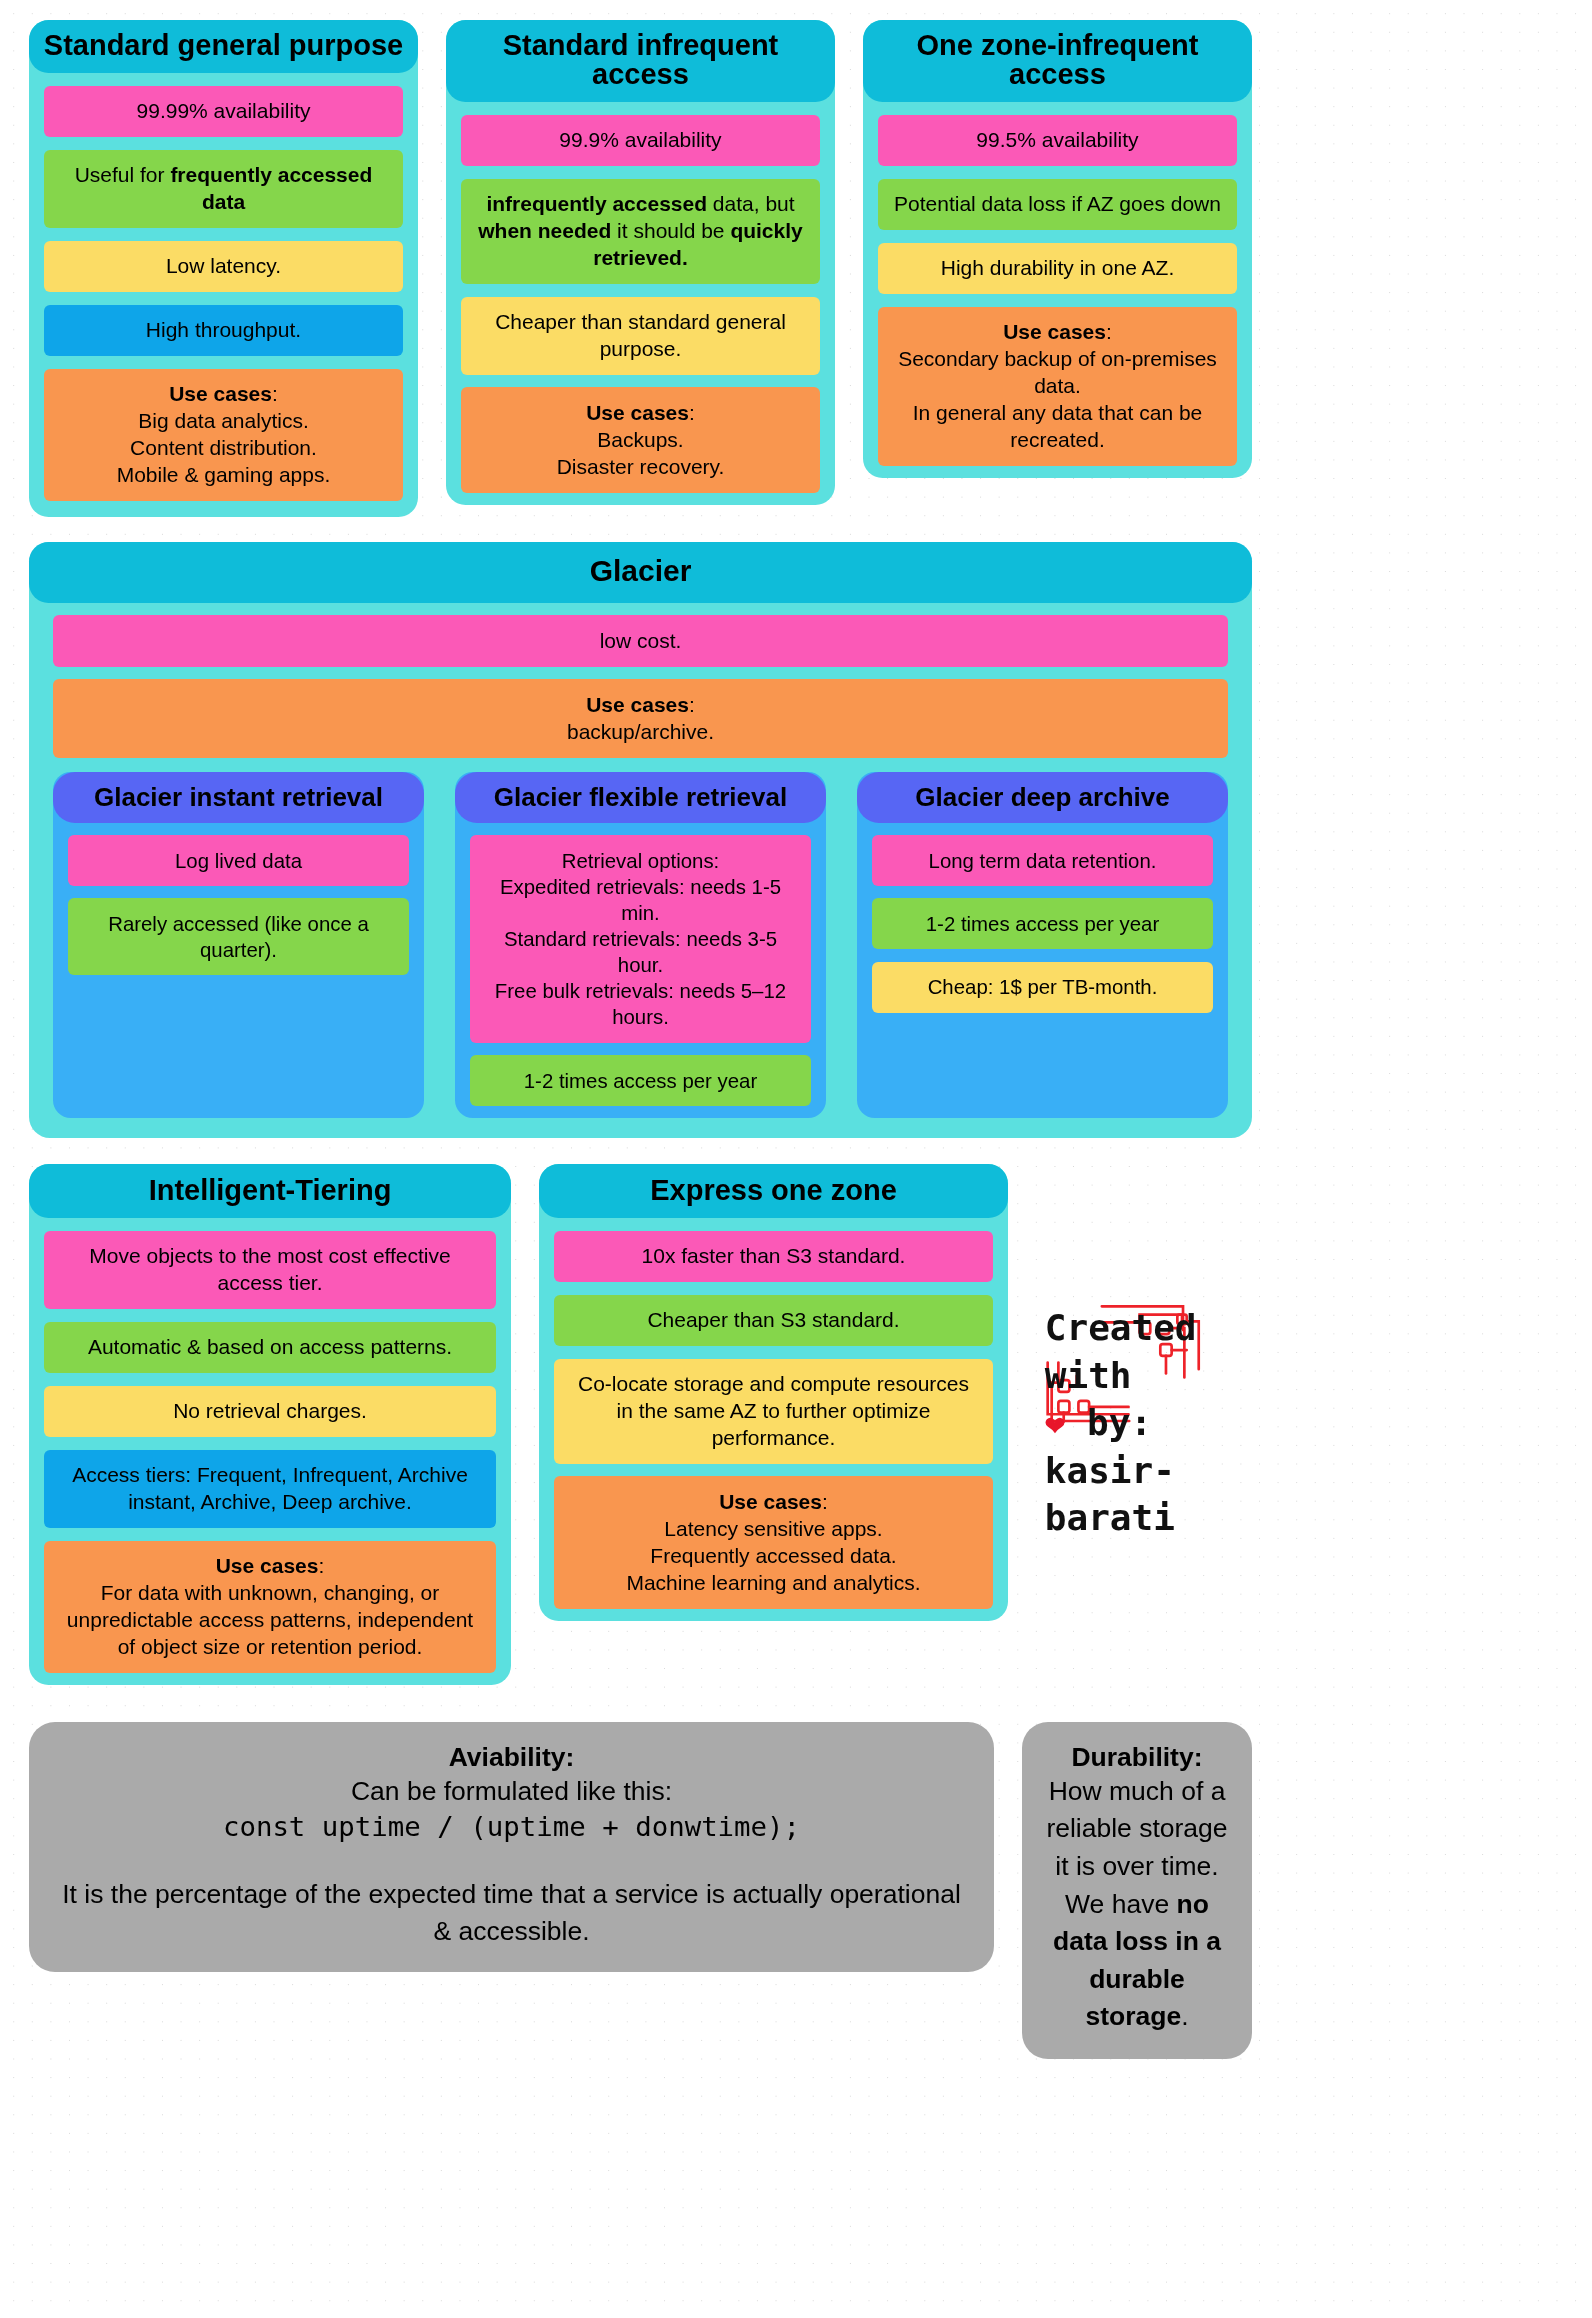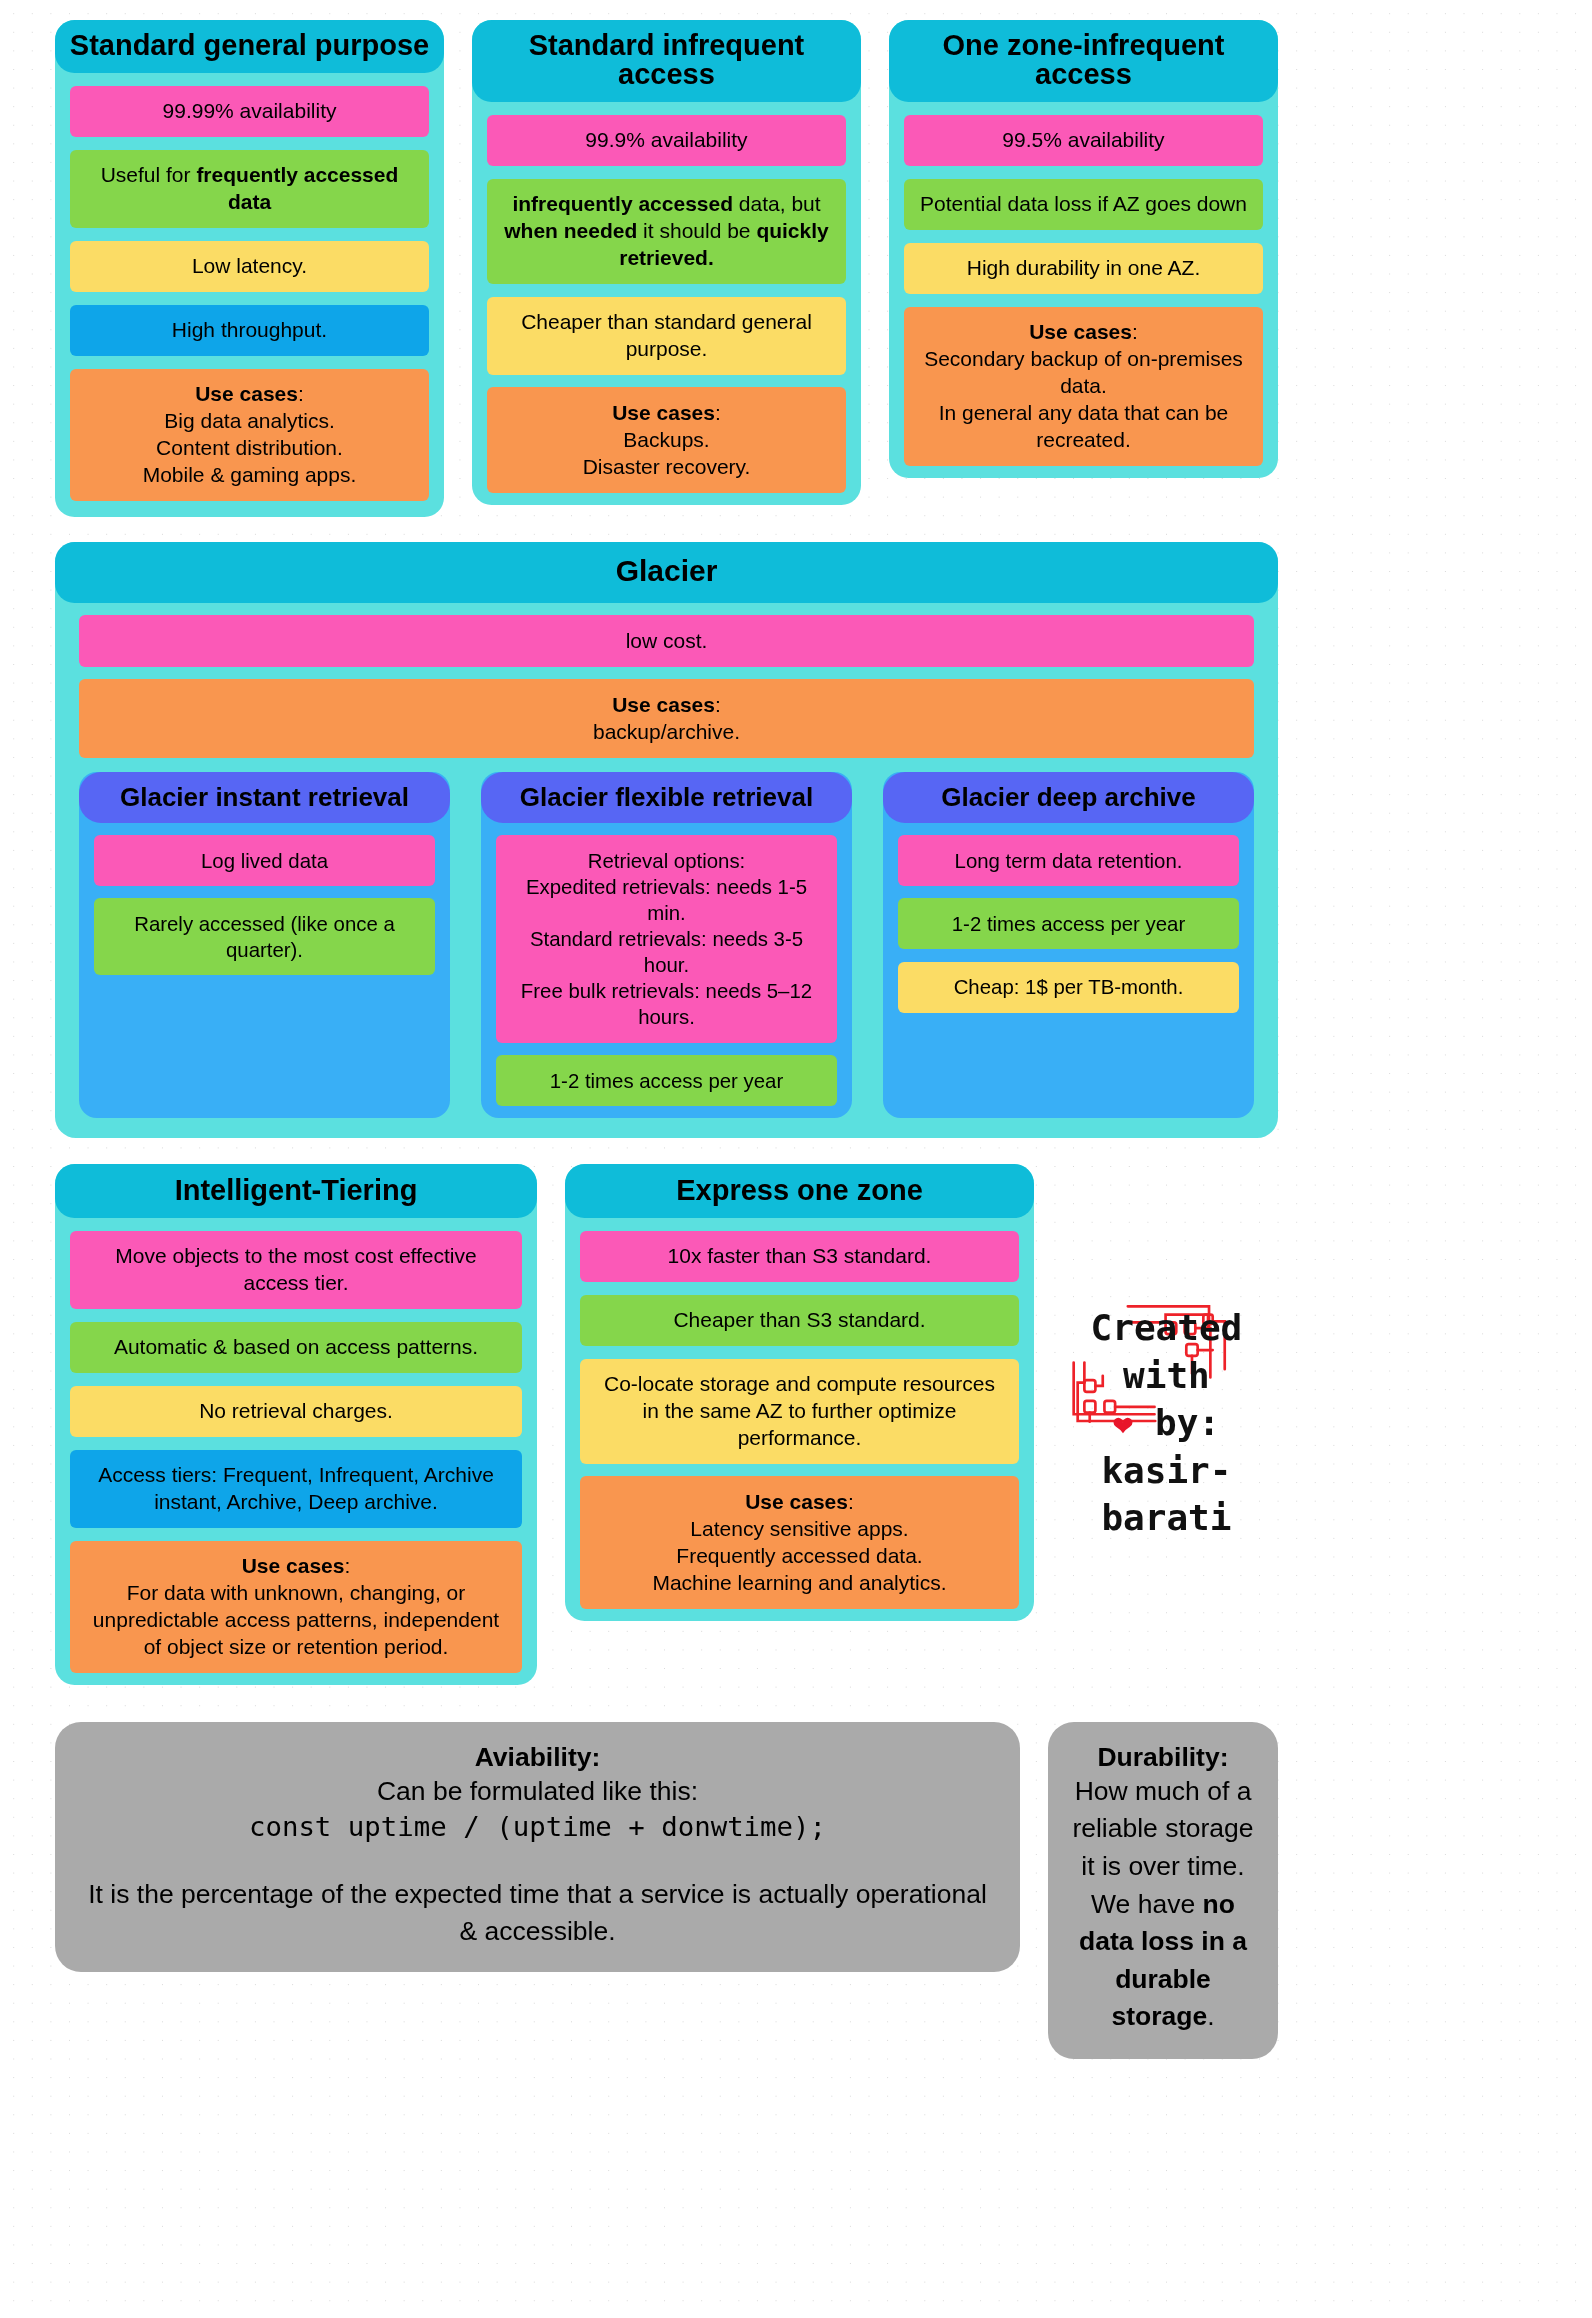--- a/index.html
+++ b/index.html
@@ -25,21 +25,20 @@
     background-image:
       radial-gradient(circle at 50% 50%, #d8d8d8 0.8px, transparent 0.8px);
     background-size: 18.6px 18.6px;
     background-position: 4.4px 4.4px;
   }
 
   .page {
     width: 1281px;
     padding: 19.5px 29px 37px 29px;
     position: relative;
-    margin-left: 26px;
   }
 
   
   .card {
     border-radius: 19.5px;
     overflow: hidden;
     padding-bottom: 12.4px;
   }
   .card-cyan { background: #5BE0DF; }
   .card-blue { background: #39AFF6; }
@@ -126,21 +125,20 @@
   
   .signature {
     position: relative;
     height: 407px;
     margin-left: 8.8px;
   }
   .sig-text {
     position: absolute;
     left: 0; right: 16px;
     top: 140px;
-    text-align: center;
     font-family: "DejaVu Sans Mono", monospace;
     font-weight: bold;
     font-size: 36px;
     line-height: 1.32;
     color: #111;
     letter-spacing: 0px;
   }
   .sig-heart { color: #E8152A; font-size: 34px; }
   .sig-svg { position: absolute; inset: 0; width: 100%; height: 100%; }
 

